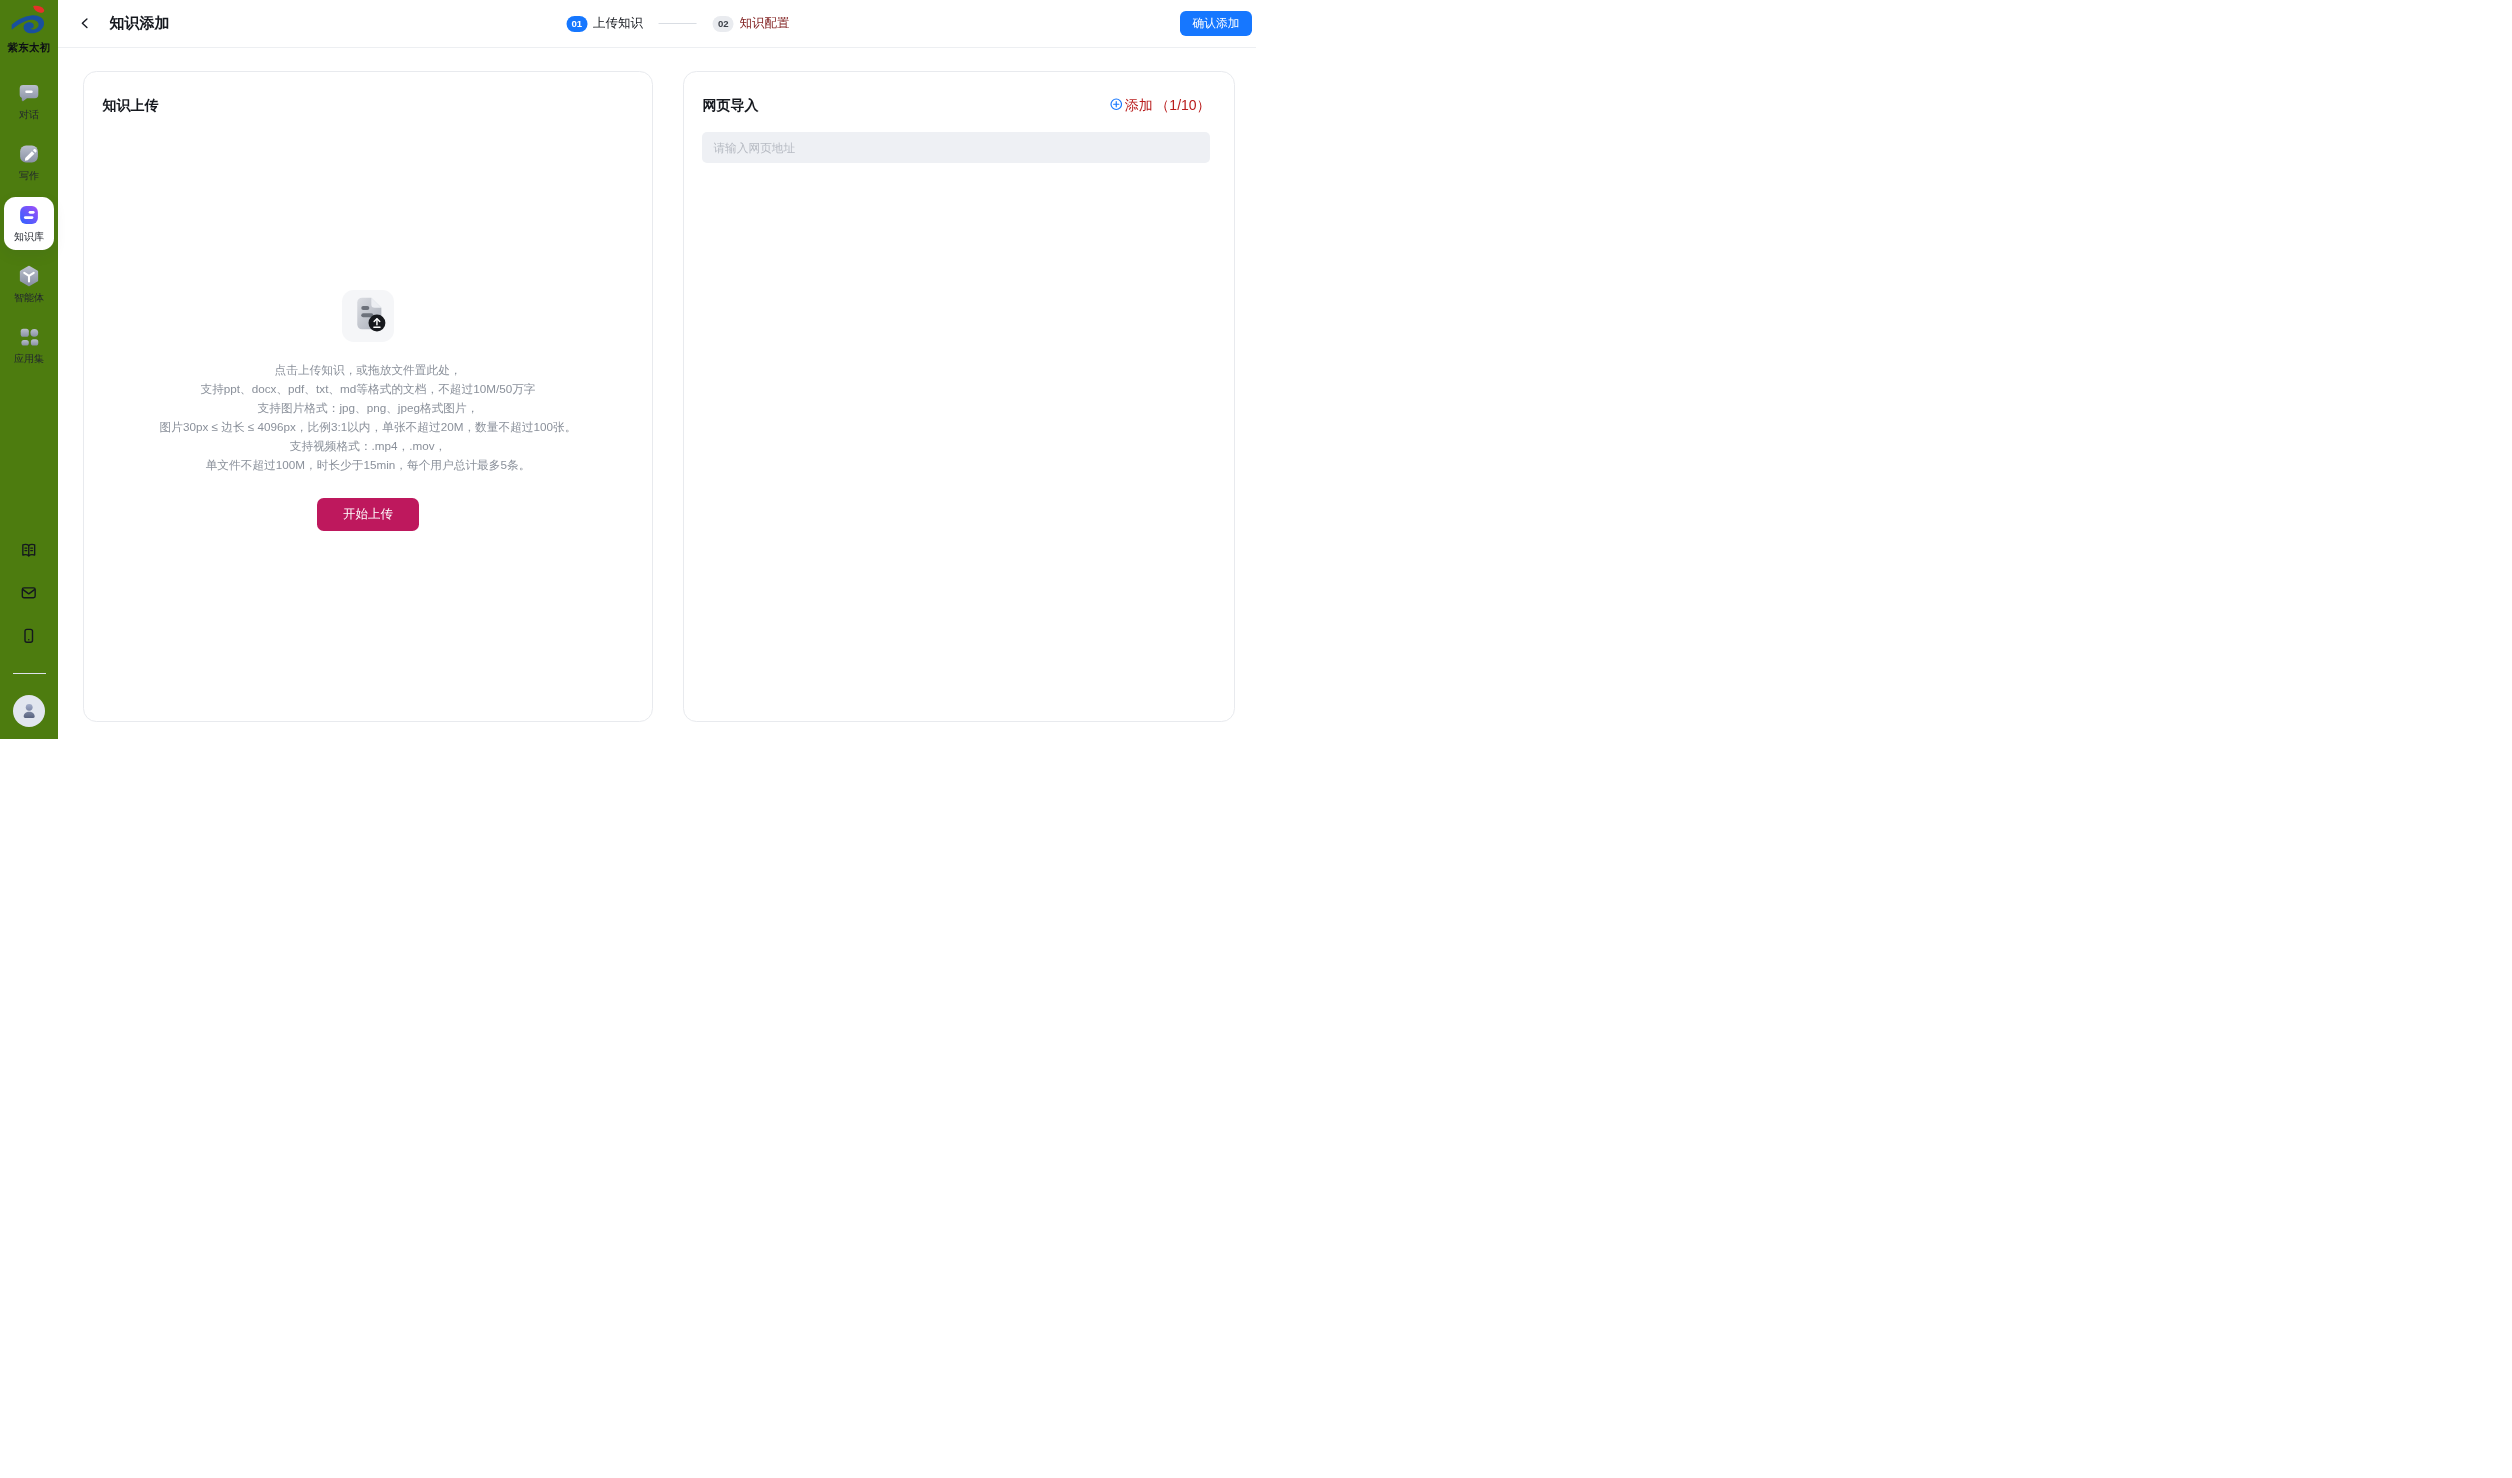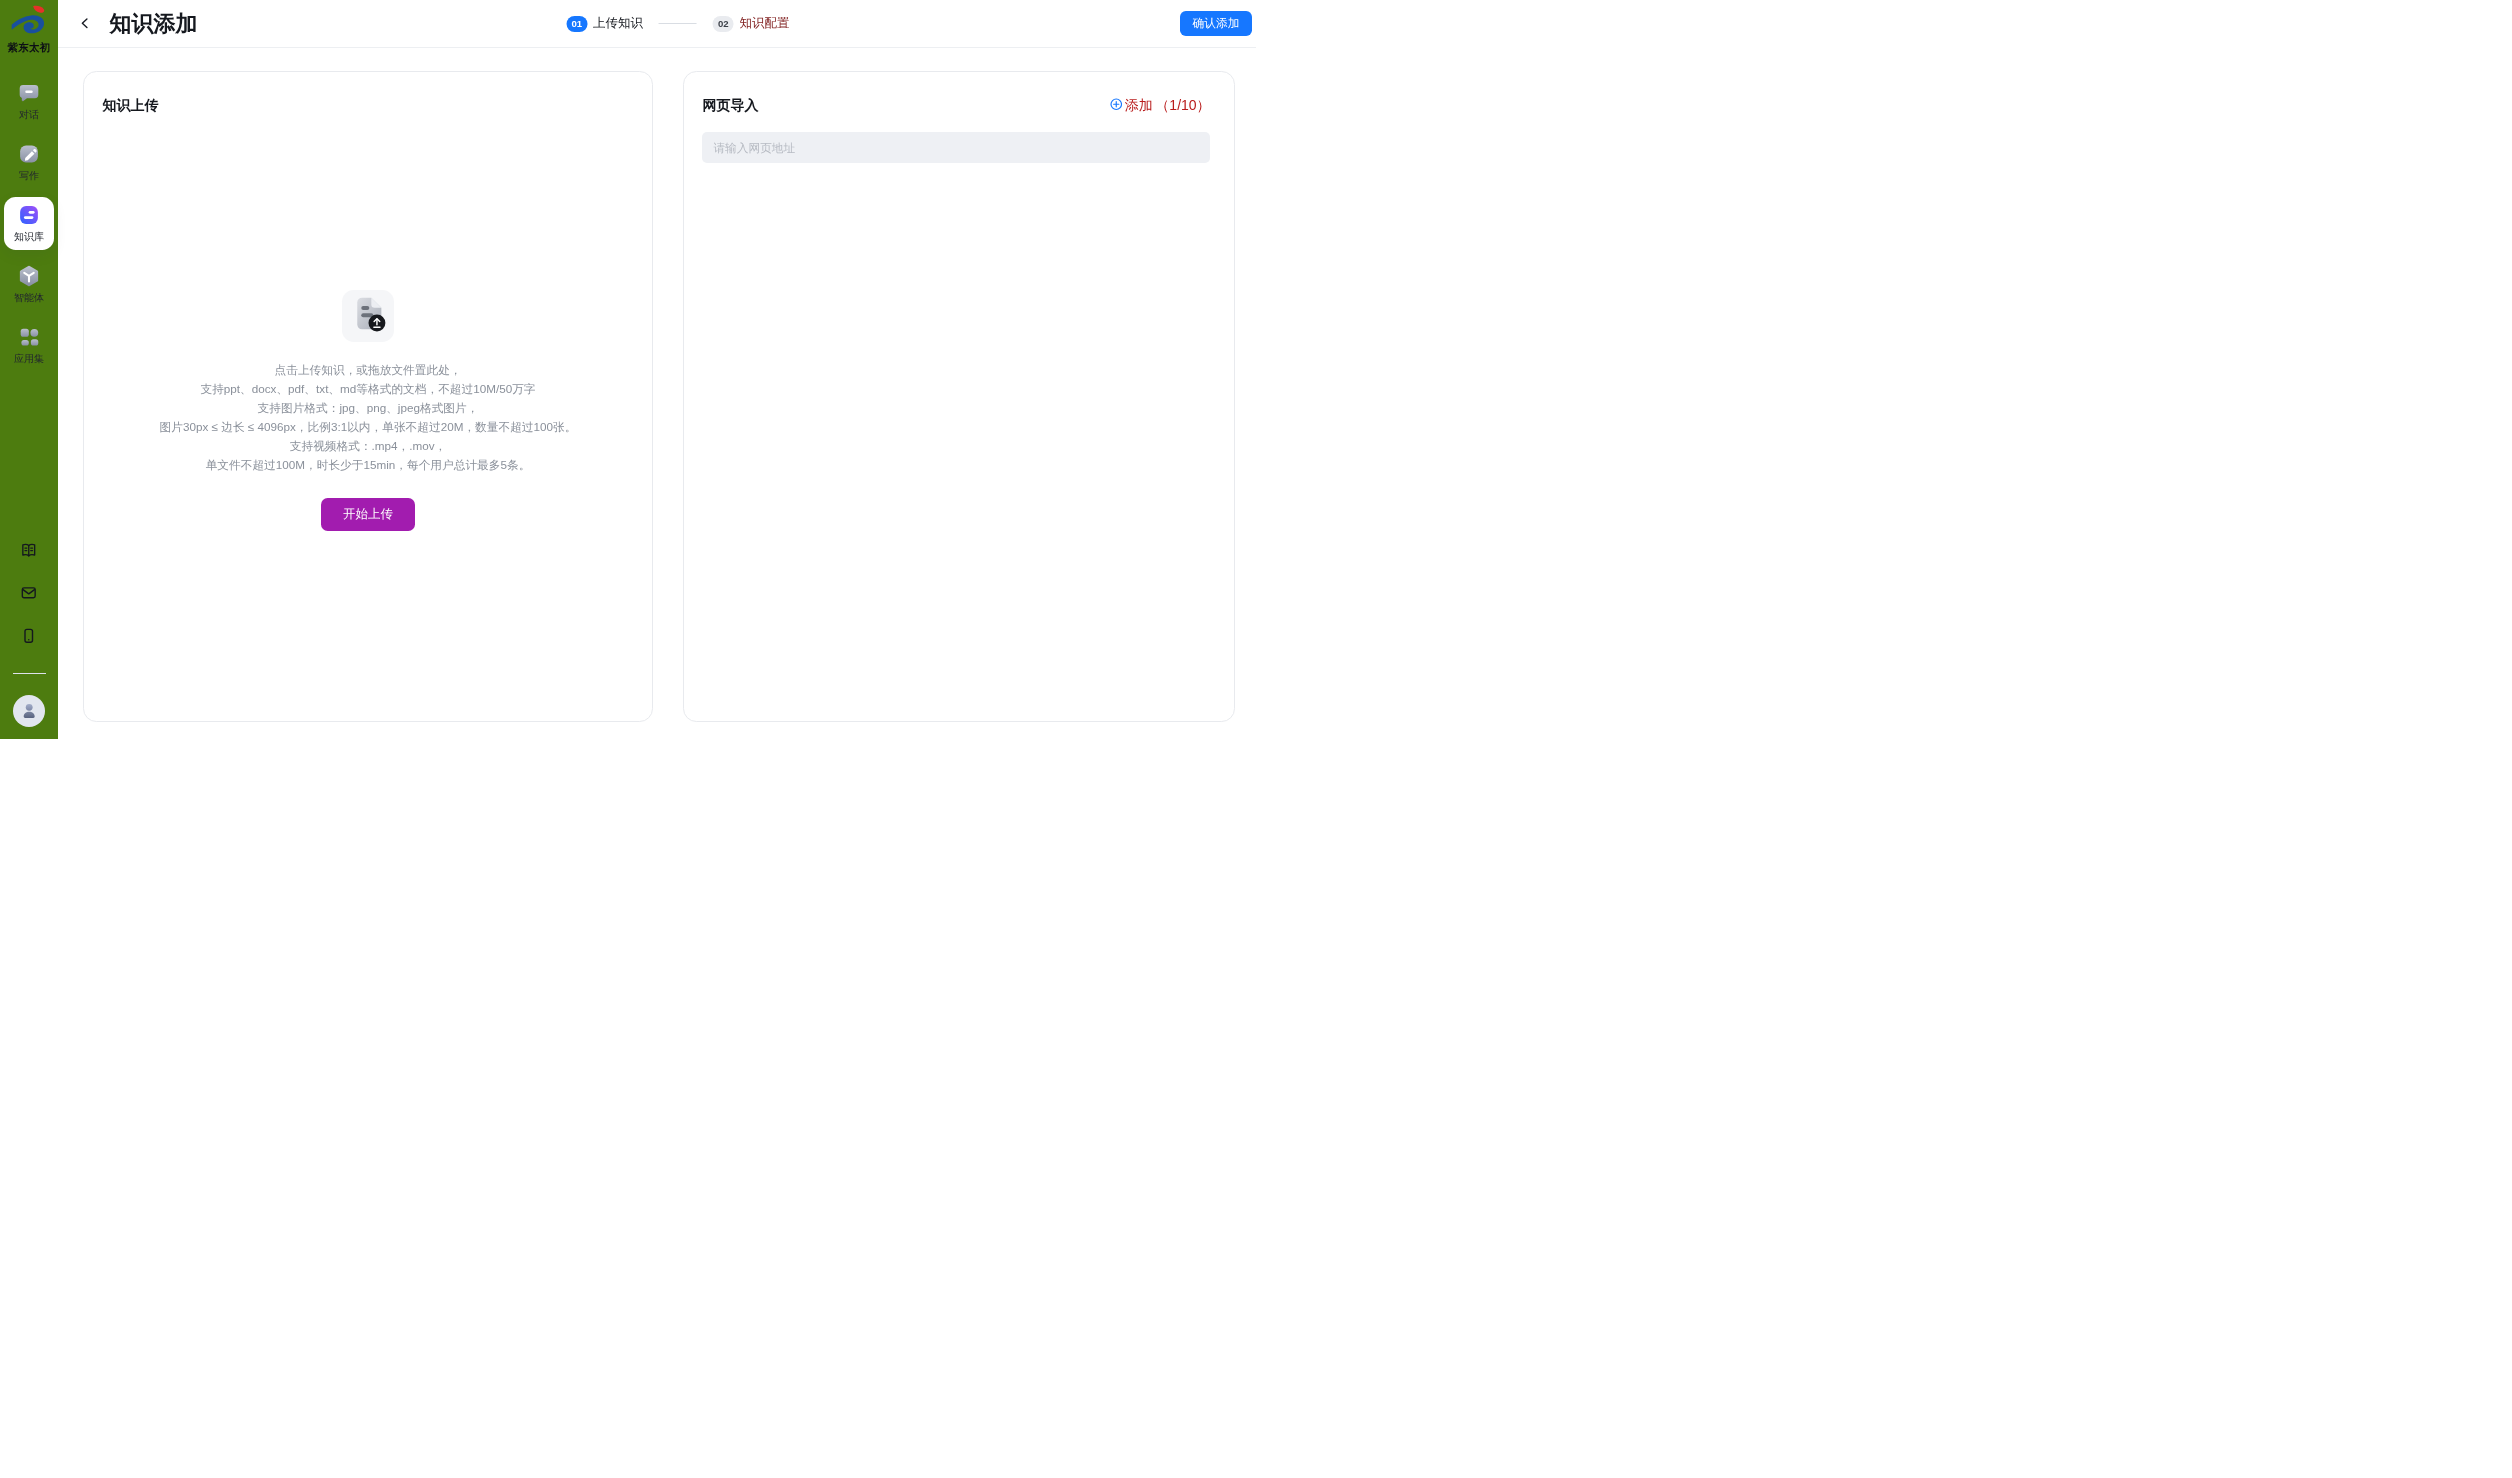--- a/index.html
+++ b/index.html
@@ -32,21 +32,21 @@
   .avatar { width:32px; height:32px; border-radius:50%; background:#e2e6ef; display:grid; place-items:center; cursor:pointer; }
 
   
   .main { flex:1; display:flex; flex-direction:column; min-width:0; }
   .topbar {
     height:48px; flex-shrink:0; position:relative;
     display:flex; align-items:center;
     border-bottom:0.8px solid #edeff2; padding:0 4.2px 0 19px; background:#fff;
   }
   .back-btn { background:none; border:none; padding:1.7px; cursor:pointer; line-height:0; }
-  .page-title { font-size:22px; font-weight:700; margin:0 0 0 16.7px; color:#15181e; }
+  .page-title { font-size:15px; font-weight:700; margin:0 0 0 16.7px; color:#15181e; }
   .steps { position:absolute; left:50%; transform:translateX(calc(-50% + 21px)); display:flex; align-items:center; }
   .pill {
     min-width:20px; height:16px; padding:0 5px; border-radius:8.4px;
     display:inline-flex; align-items:center; justify-content:center;
     font-size:9.6px; font-weight:700;
   }
   .pill.on  { background:#1677ff; color:#fff; }
   .pill.off { background:#e9ebef; color:#3a3f47; }
   .step-label { font-size:12.5px; margin-left:5.8px; font-weight:500; white-space:nowrap; }
   .step-label.on  { color:#15181e; }
@@ -60,22 +60,22 @@
   .content { flex:1; display:flex; gap:30px; padding:22.6px 21px 0 25px; }
   .panel { border:0.8px solid #e8eaee; border-radius:13.4px; background:#fff; height:651px; }
   .panel-title { font-size:14px; font-weight:700; color:#15181e; margin:0; }
   .panel-left { width:570px; display:flex; flex-direction:column; }
   .panel-left > .panel-title { margin:25px 0 0 18.4px; }
 
   .upload-body { display:flex; flex-direction:column; align-items:center; margin-top:175px; cursor:pointer; }
   .upload-icon-box { width:52px; height:52px; border-radius:11.7px; background:#f5f6f8; display:grid; place-items:center; }
   .upload-text { margin-top:18.4px; text-align:center; font-size:11.7px; line-height:19px; color:#8a909a; }
   .start-btn {
-    margin-top:24px; width:94px; height:33px; border-radius:6.7px;
-    background:#a21caf; color:#fff; font-size:12.5px; border:none; cursor:pointer; font-family:inherit;
+    margin-top:24px; width:102px; height:33px; border-radius:6.7px;
+    background:#be185d; color:#fff; font-size:12.5px; border:none; cursor:pointer; font-family:inherit;
   }
 
   .panel-right { flex:1; display:flex; flex-direction:column; }
   .web-header { display:flex; align-items:center; justify-content:space-between; padding:25px 23.4px 0 18.4px; }
   .add-link { display:inline-flex; align-items:center; gap:2.5px; color:#b91c1c; font-size:14px; cursor:pointer; text-decoration:none; white-space:nowrap; }
   .url-input {
     margin:17.5px 0 0 18.4px; width:508px; height:31px;
     background:#eef0f4; border:none; border-radius:5px; padding:0 11px;
     font-size:11.7px; color:#2e323a; font-family:inherit;
   }

